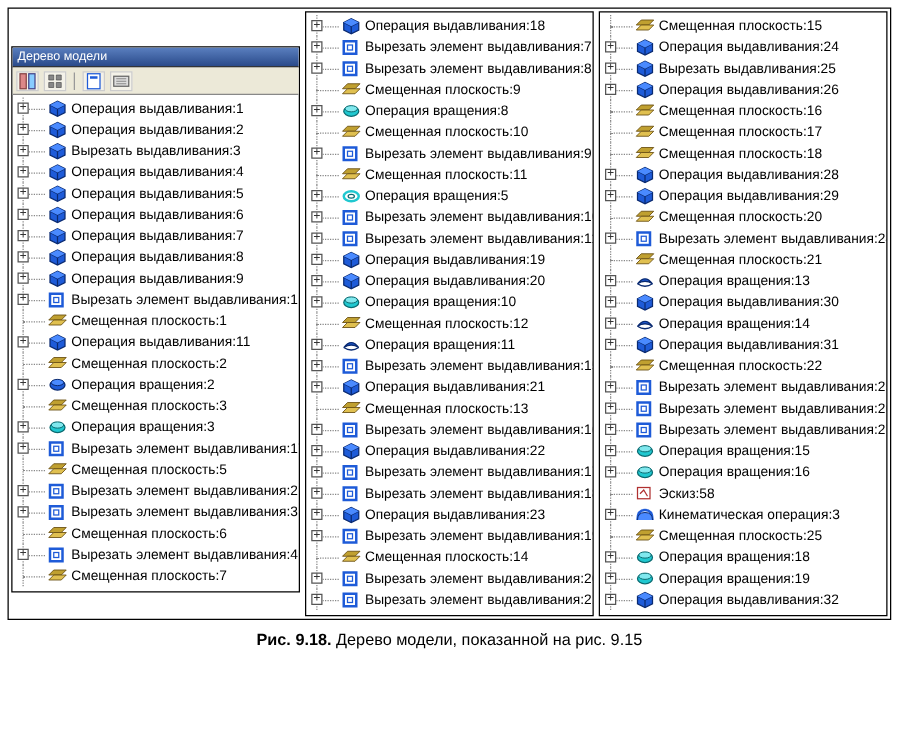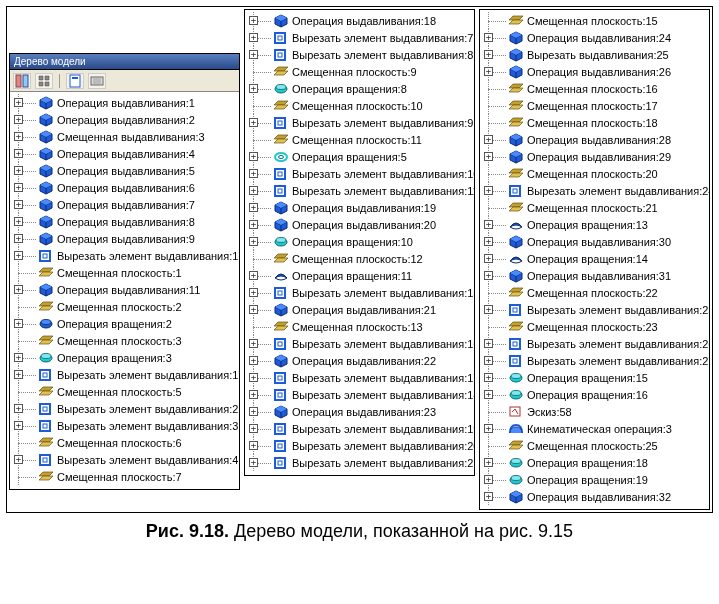--- a/index.html
+++ b/index.html
@@ -17,21 +17,21 @@
     gap: 4px;
     padding: 2px;
     align-items: flex-start;
   }
   .panel {
     border: 1px solid #000;
     background: #fff;
     flex: 1 1 0;
     overflow: hidden;
   }
-  .panel.first { margin-top: 44px; }
+  .panel.first { margin-top: 28px; }
   .title-bar {
     background: linear-gradient(#5a7fbf, #2a4a8a);
     color: #fff;
     font-size: 10px;
     padding: 2px 4px;
     border-bottom: 1px solid #000;
   }
   .toolbar {
     background: #ece9d8;
     border-bottom: 1px solid #888;
@@ -109,21 +109,21 @@
     justify-content: center;
     margin-right: 3px;
     flex-shrink: 0;
   }
   .label {
     color: #000;
     font-size: 11px;
   }
   .caption {
     text-align: center;
-    font-size: 18px;
+    font-size: 13px;
     margin-top: 8px;
   }
   .caption b { font-weight: bold; }
 
   
   svg { display: block; }
 </style>
 </head>
 <body>
 
@@ -236,21 +236,21 @@
         </div>
         <div class="row">
           <span class="guides">
             <span class="expander">+</span>
           </span>
           <span class="icon">
             <svg width="16" height="16">
               <use href="#ic-extrude-blue"></use>
             </svg>
           </span>
-          <span class="label">Смещенная выдавливания:3</span>
+          <span class="label">Вырезать выдавливания:3</span>
         </div>
         <div class="row">
           <span class="guides">
             <span class="expander">+</span>
           </span>
           <span class="icon">
             <svg width="16" height="16">
               <use href="#ic-extrude-blue"></use>
             </svg>
           </span>
@@ -717,20 +717,29 @@
             <span class="expander">+</span>
           </span>
           <span class="icon">
             <svg width="16" height="16">
               <use href="#ic-cut-extrude"></use>
             </svg>
           </span>
           <span class="label">Вырезать элемент выдавливания:19</span>
         </div>
         <div class="row">
+          <span class="guides"></span>
+          <span class="icon">
+            <svg width="16" height="16">
+              <use href="#ic-plane"></use>
+            </svg>
+          </span>
+          <span class="label">Смещенная плоскость:14</span>
+        </div>
+        <div class="row">
           <span class="guides">
             <span class="expander">+</span>
           </span>
           <span class="icon">
             <svg width="16" height="16">
               <use href="#ic-cut-extrude"></use>
             </svg>
           </span>
           <span class="label">Вырезать элемент выдавливания:20</span>
         </div>
@@ -926,29 +935,20 @@
         <div class="row">
           <span class="guides">
             <span class="expander">+</span>
           </span>
           <span class="icon">
             <svg width="16" height="16">
               <use href="#ic-cut-extrude"></use>
             </svg>
           </span>
           <span class="label">Вырезать элемент выдавливания:25</span>
-        </div>
-        <div class="row">
-          <span class="guides"></span>
-          <span class="icon">
-            <svg width="16" height="16">
-              <use href="#ic-plane"></use>
-            </svg>
-          </span>
-          <span class="label">Смещенная плоскость:23</span>
         </div>
         <div class="row">
           <span class="guides">
             <span class="expander">+</span>
           </span>
           <span class="icon">
             <svg width="16" height="16">
               <use href="#ic-cut-extrude"></use>
             </svg>
           </span>

